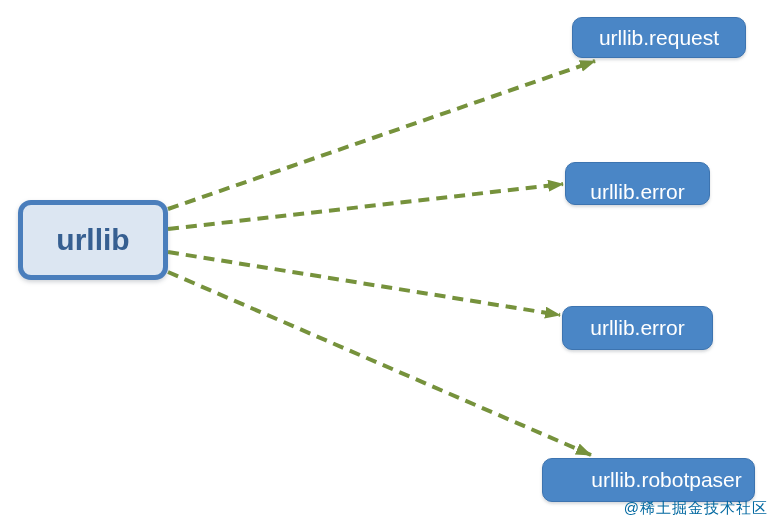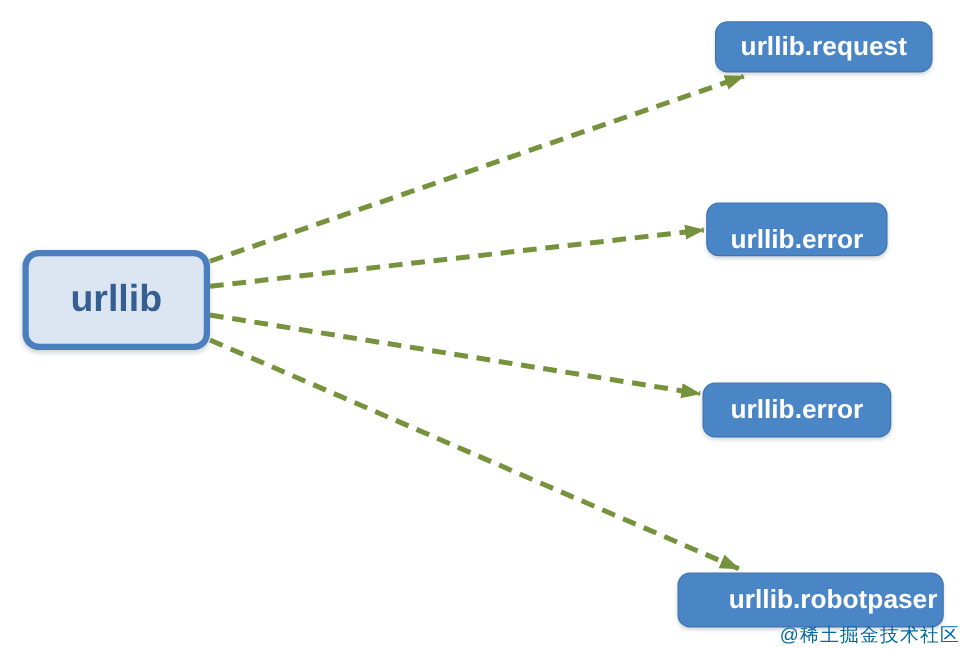--- a/index.html
+++ b/index.html
@@ -44,21 +44,21 @@
     font-weight: bold;
     box-shadow: 0 2px 4px rgba(120,130,140,0.35);
     text-align: center;
   }
   .module-node {
     background: #4a86c6;
     border: 1px solid #3d74b0;
     border-radius: 10px;
     color: #ffffff;
     font-size: 21px;
-    font-weight: bold;
+    font-weight: normal;
     box-shadow: 0 2px 3px rgba(120,130,140,0.3);
   }
   #node-request    { left: 572px; top: 17px;  width: 174px; height: 41px; }
   #node-error      { left: 565px; top: 162px; width: 145px; height: 43px; align-items: flex-end; }
   #node-parse      { left: 562px; top: 306px; width: 151px; height: 44px; }
   #node-robotpaser { left: 542px; top: 458px; width: 213px; height: 44px; padding-left: 36px; }
   .watermark {
     position: absolute;
     right: 4px;
     bottom: 1px;

